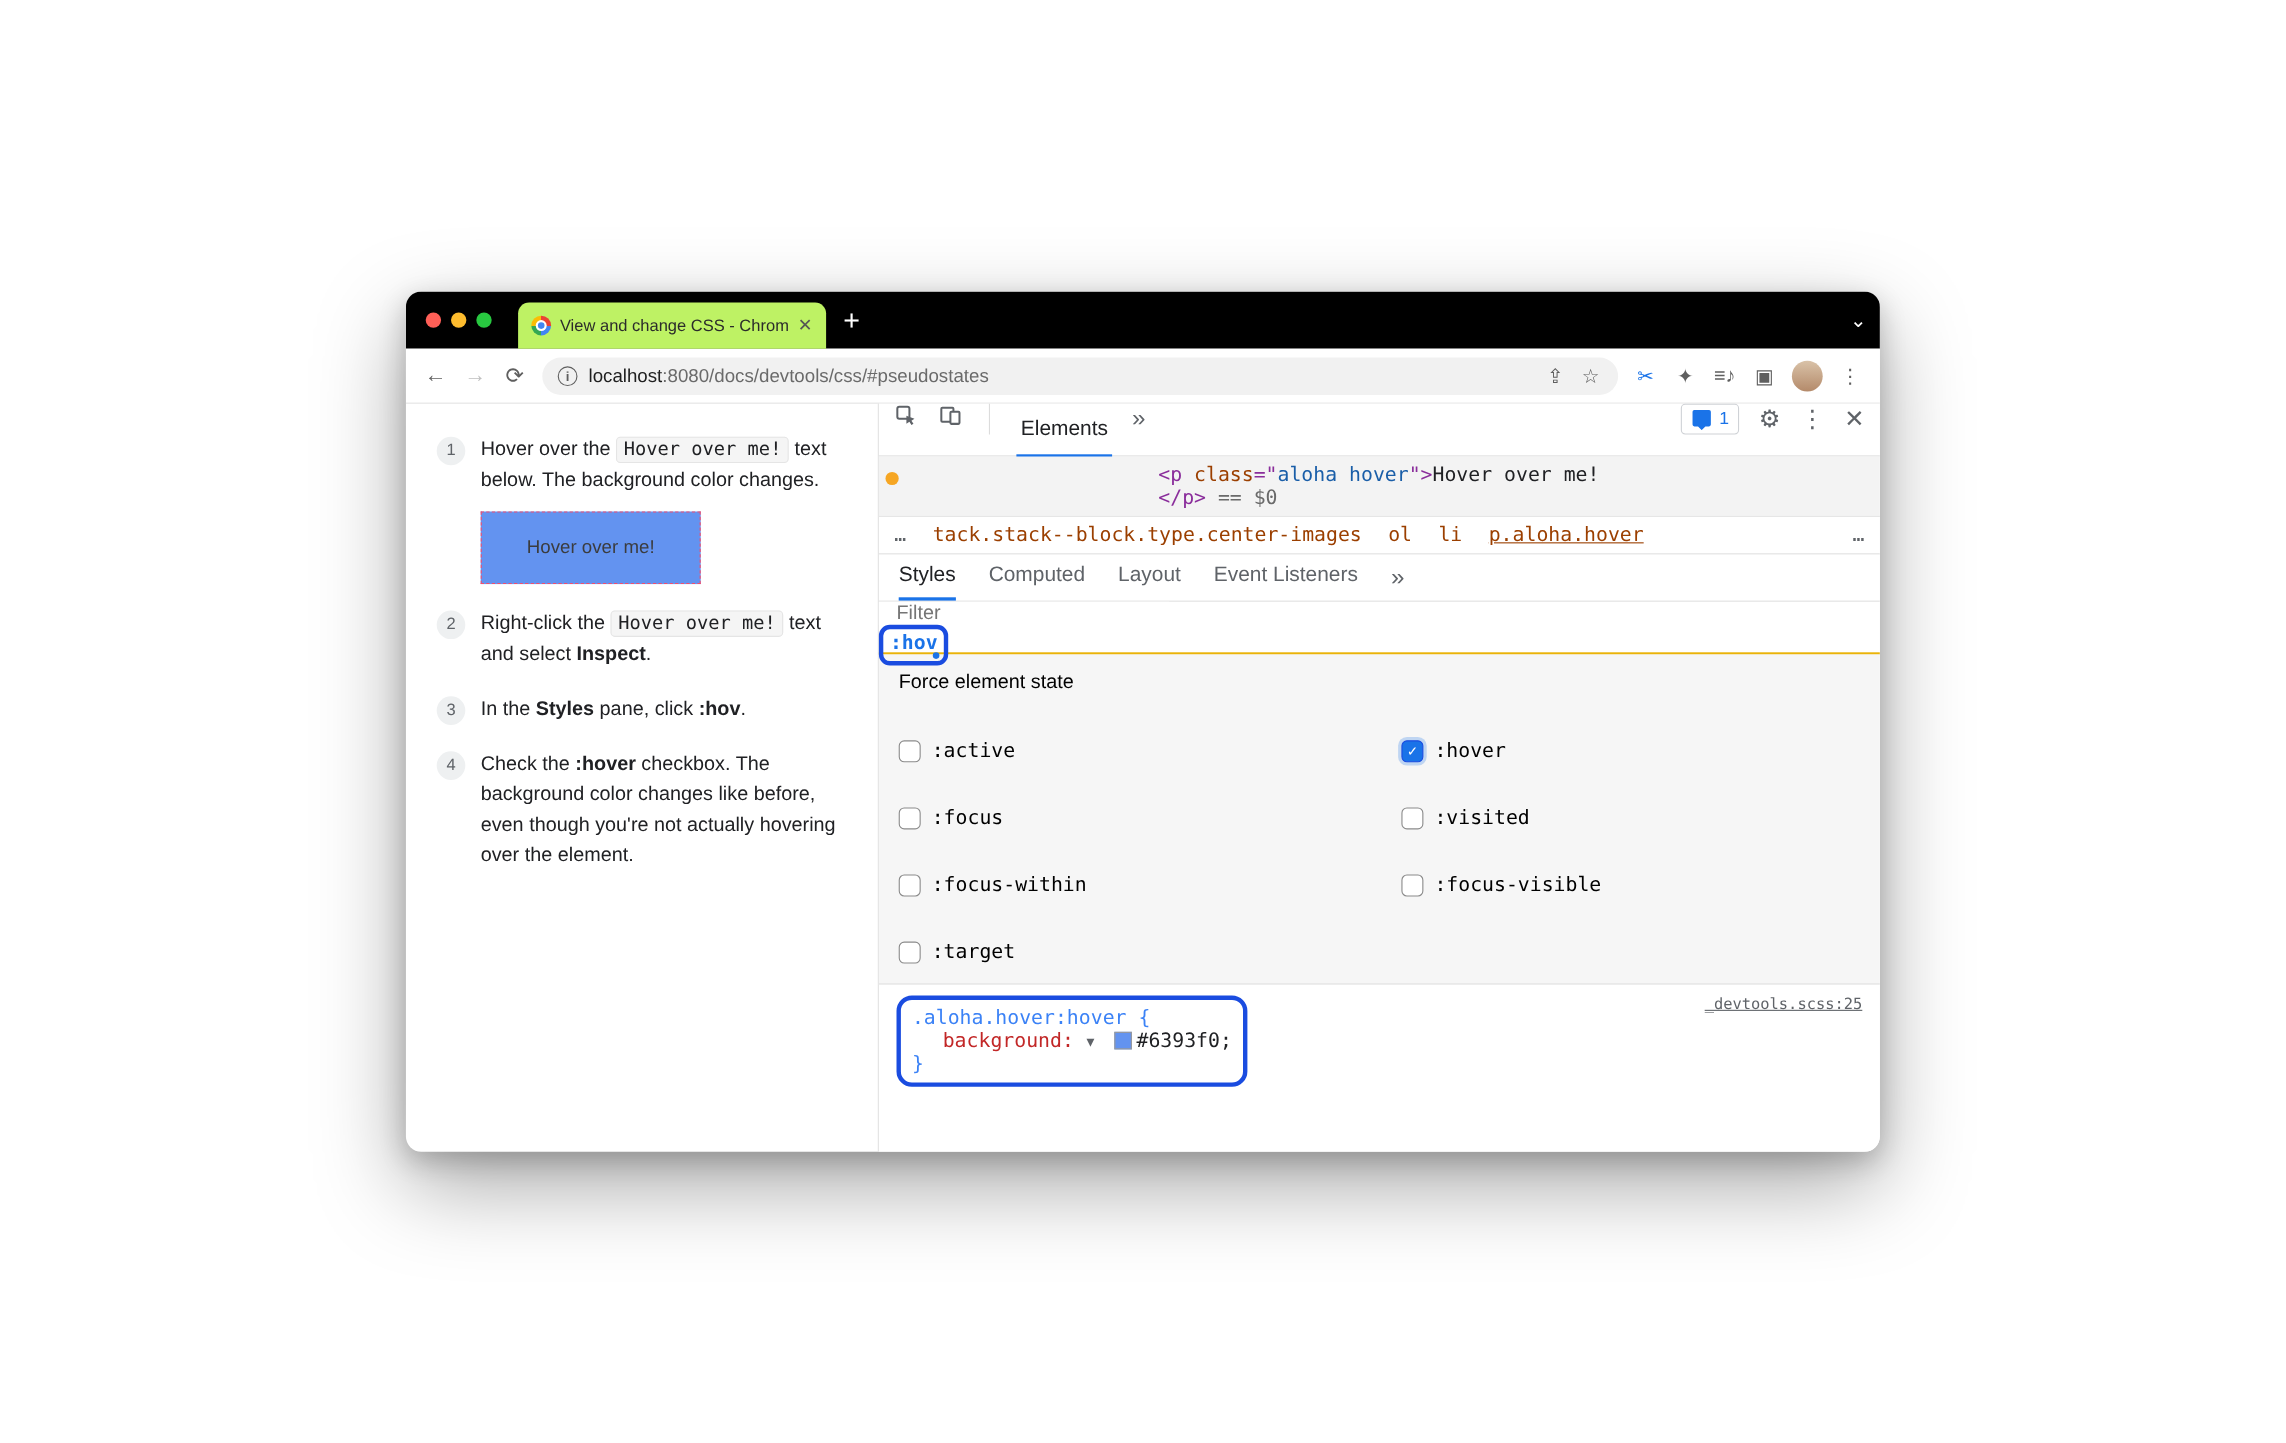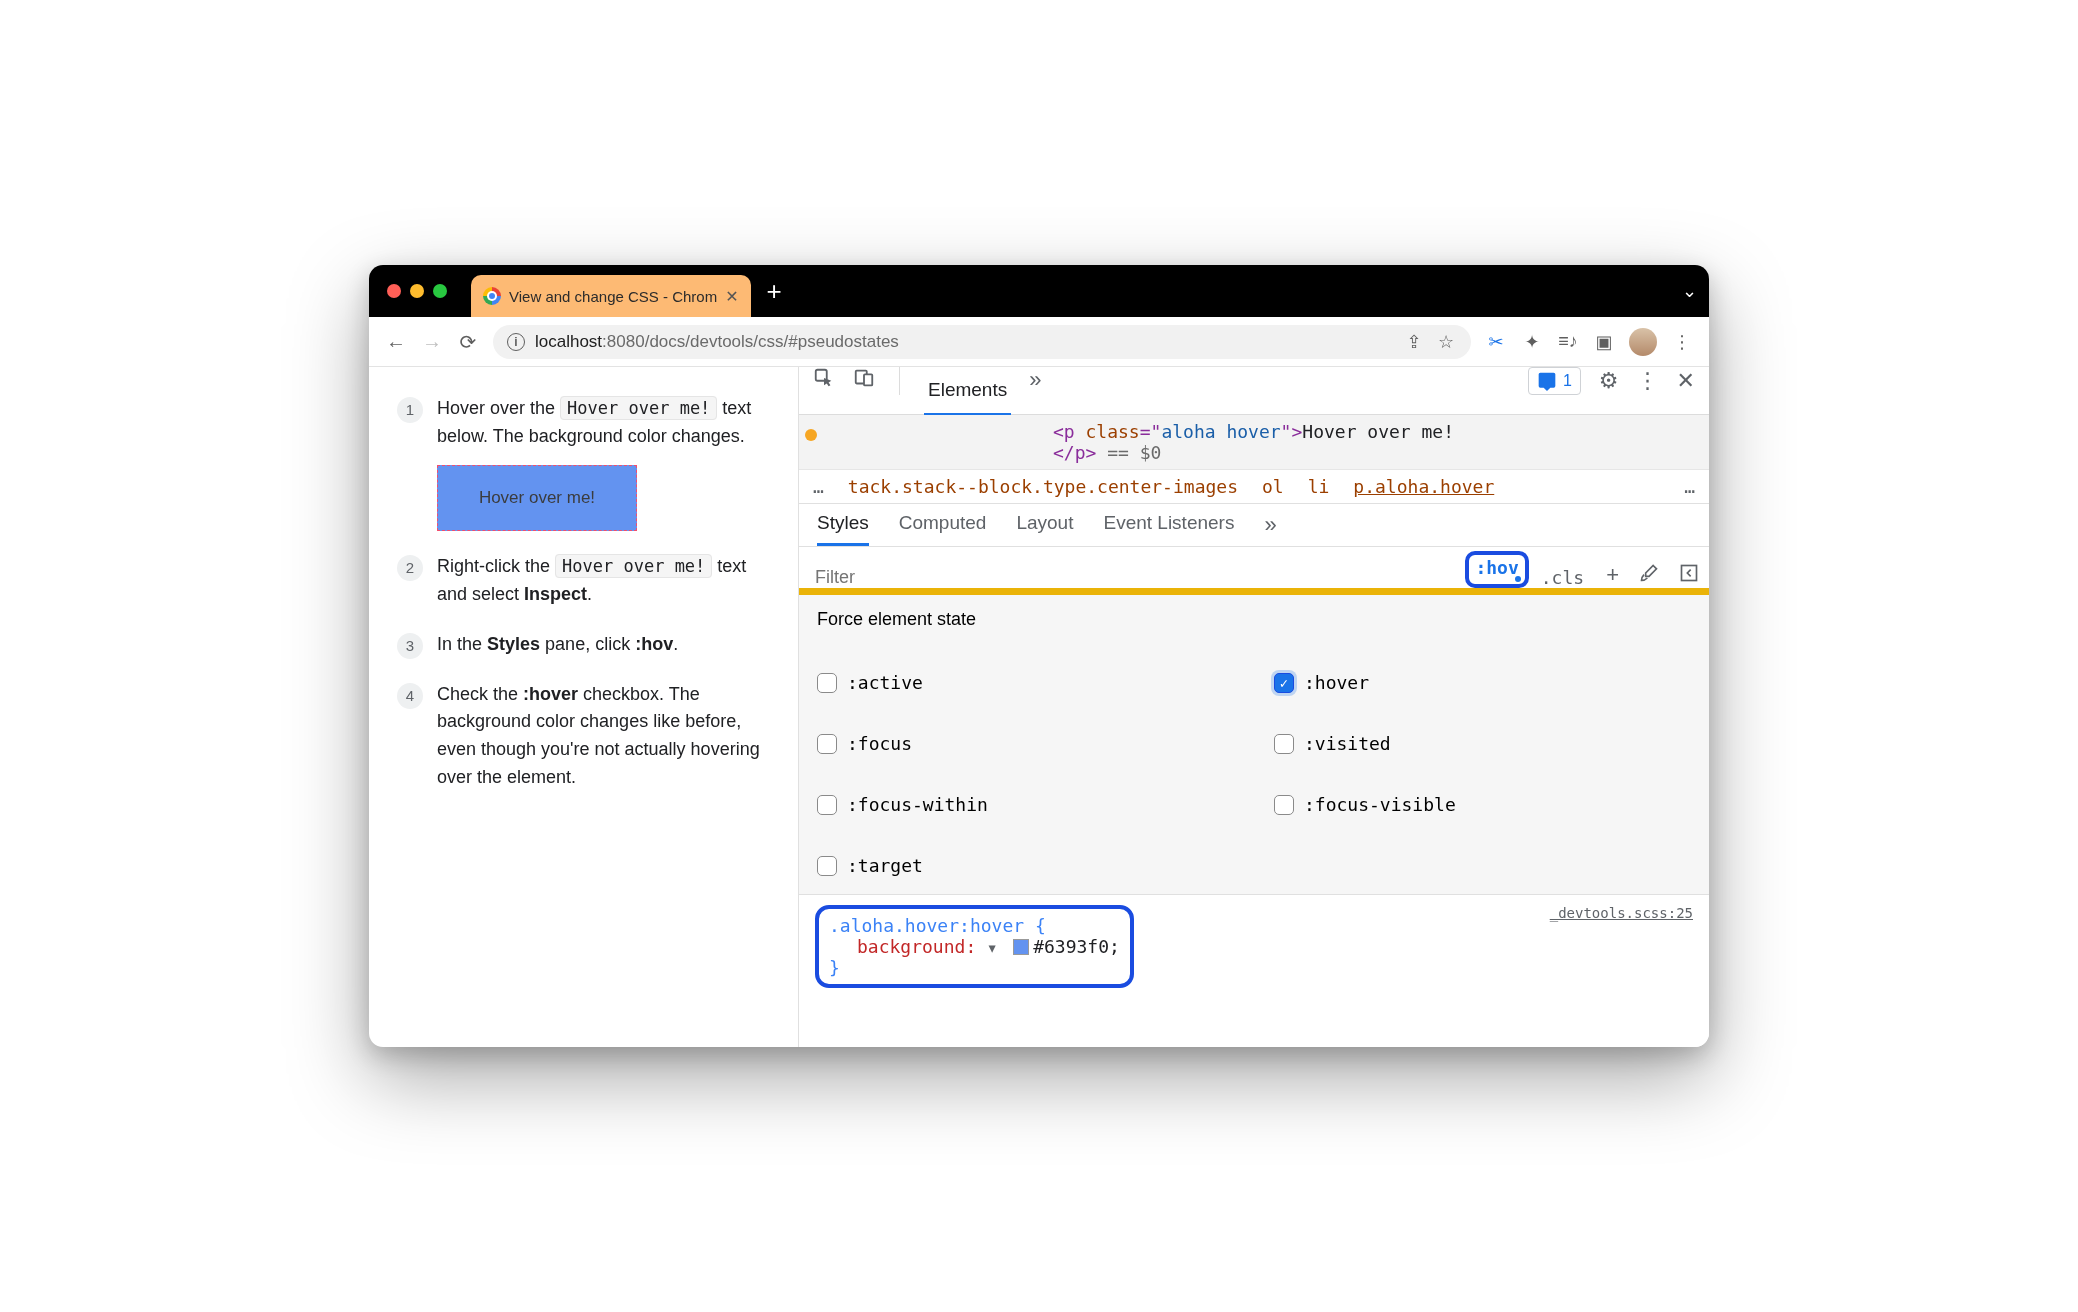--- a/index.html
+++ b/index.html
@@ -18,21 +18,21 @@
   }
   
   .titlebar {
     background: #000; height: 52px;
     display: flex; align-items: center; padding: 0 12px;
   }
   .traffic { display: flex; gap: 9px; margin-right: 24px; margin-left:6px; }
   .dot { width: 14px; height: 14px; border-radius: 50%; }
   .red { background: #ff5f57; } .yellow { background: #febc2e; } .green { background: #28c840; }
   .tab {
-    background: #fdba74; height: 42px; border-radius: 10px 10px 0 0;
+    background: #bef264; height: 42px; border-radius: 10px 10px 0 0;
     display: flex; align-items: center; gap: 8px; padding: 0 12px;
     margin-top: 10px; font-size: 15px; color:#2b2b2b; max-width: 300px;
   }
   .favicon { width:18px; height:18px; border-radius:50%; background: conic-gradient(#ea4335 0 90deg,#4285f4 90deg 180deg,#34a853 180deg 270deg,#fbbc05 270deg 360deg); position:relative;}
   .favicon::after{content:"";position:absolute;inset:4px;background:#fff;border-radius:50%;}
   .favicon::before{content:"";position:absolute;inset:6px;background:#4285f4;border-radius:50%;z-index:1;}
   .tab-x { color:#555; font-size:16px; }
   .plus { color:#fff; font-size:26px; margin-left:16px; font-weight:300;}
   .chev-down { margin-left:auto; color:#fff; font-size:18px;}
   
@@ -87,21 +87,21 @@
   .tag{color:#8a2d9b;} .attr{color:#9b3f00;} .val{color:#1a5ea8;} .txt{color:#202124;} .eq{color:#6a6a6a;}
   
   .crumbs{display:flex;align-items:center;gap:24px;padding:6px 14px;font-size:18px;color:#9b3f00;border-bottom:1px solid #e0e0e0;font-family:ui-monospace,Menlo,monospace;}
   .crumbs .sel{color:#9b3f00;text-decoration:underline;}
   .crumbs-ell{color:#5f6368;}
   
   .subtabs{display:flex;gap:30px;padding:8px 18px 0;border-bottom:1px solid #e0e0e0;font-size:19px;color:#5f6368;}
   .subtabs .active{color:#202124;border-bottom:3px solid #1a73e8;padding-bottom:8px;}
   .subtabs span{padding-bottom:8px;}
   
-  .filter-row{display:flex;align-items:flex-end;border-bottom:7px solid #eab308;height:48px;}
+  .filter-row{display:flex;align-items:flex-start;border-bottom:2px solid #eab308;height:48px;flex-direction:column;}
   .filter-input{flex:1;border:none;outline:none;font-size:18px;padding:0 16px;color:#8c8c8c;}
   .hov-pill{border:4px solid #1a4ce0;border-radius:10px;padding:2px 6px 6px;color:#1a73e8;font-family:ui-monospace,Menlo,monospace;font-size:18px;font-weight:600;position:relative;}
   .hov-pill::after{content:"";position:absolute;right:4px;bottom:2px;width:6px;height:6px;border-radius:50%;background:#1a73e8;}
   .cls{font-family:ui-monospace,Menlo,monospace;color:#5f6368;margin:0 12px;font-size:18px;}
   .style-ico{color:#5f6368;font-size:20px;margin:0 10px;}
   .plus-ico{color:#5f6368;font-size:22px;margin:0 10px;}
   
   .force{background:#f6f6f6;padding:14px 18px 18px;border-bottom:1px solid #e0e0e0;}
   .force h4{font-size:18px;font-weight:400;margin-bottom:12px;}
   .state-grid{display:grid;grid-template-columns:1fr 1fr;gap:10px 40px;}

